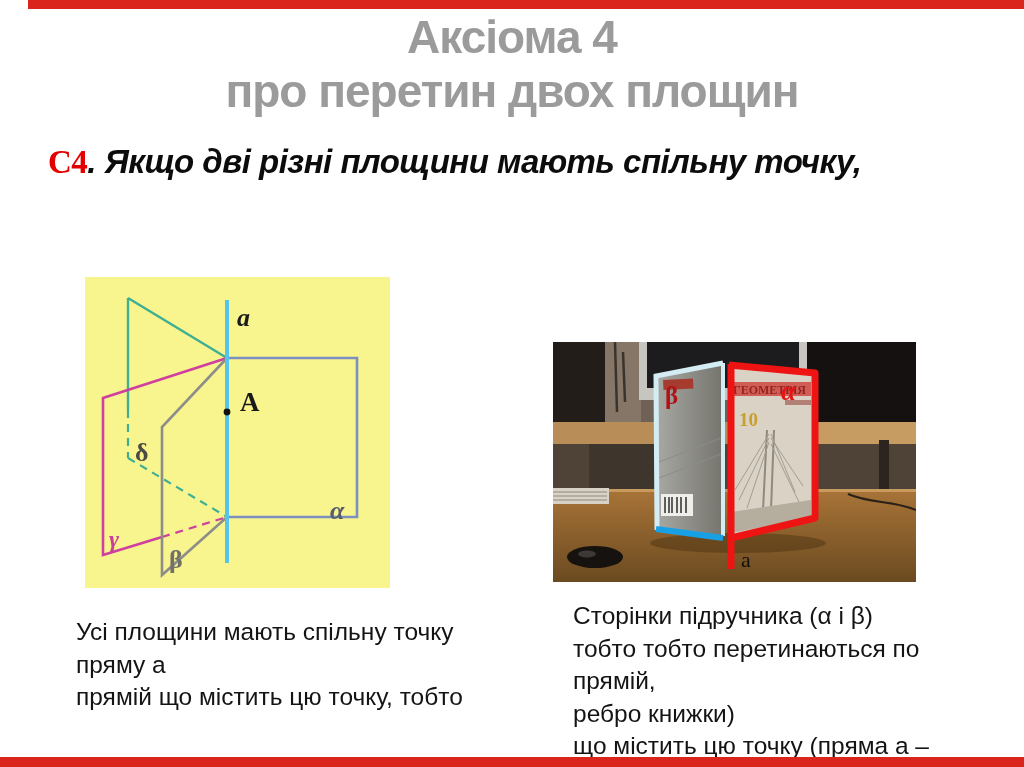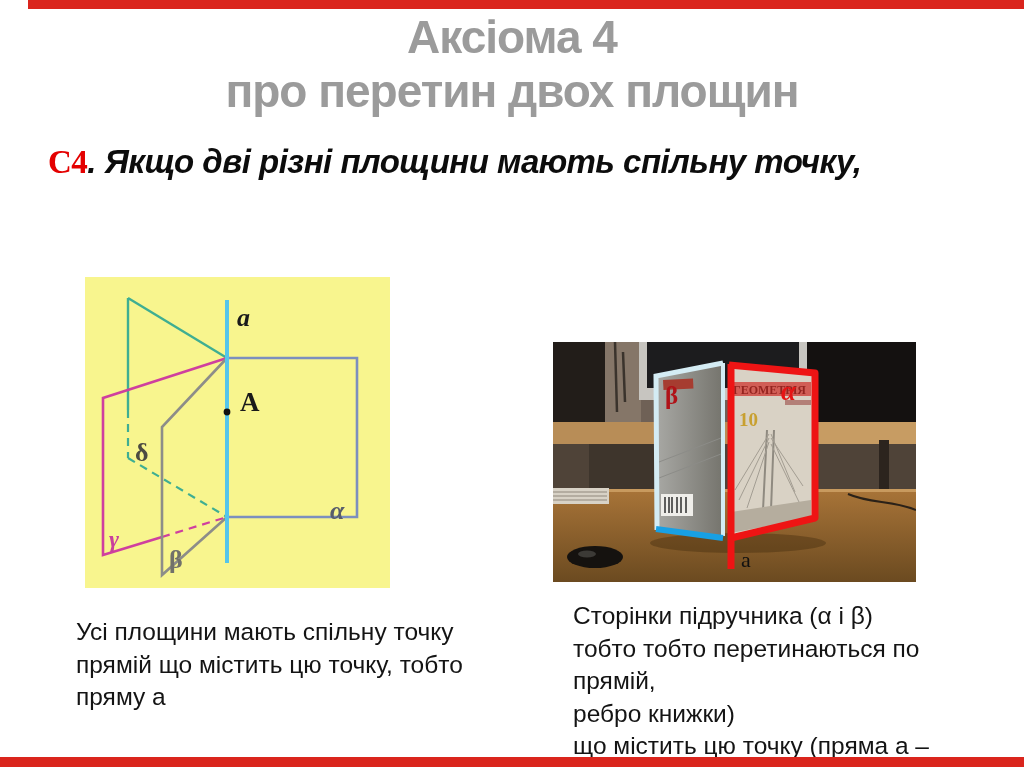--- a/index.html
+++ b/index.html
@@ -132,22 +132,22 @@
     <line x1="178" y1="22" x2="178" y2="227" stroke="#ee1414" stroke-width="7"></line>
 
     <text x="112" y="62" font-size="25" font-weight="bold" fill="#b01218">β</text>
     <text x="228" y="58" font-size="27" font-weight="bold" font-style="italic" fill="#e61414">α</text>
     <text x="188" y="225" font-size="22" fill="#111" font-family="Liberation Sans, sans-serif">а</text>
   </svg>
 </div>
 
 <div id="left-caption" class="abs caption">
   <div>Усі площини мають спільну точку</div>
+  <div>пряму а</div>
   <div>прямій що містить цю точку, тобто</div>
-  <div>пряму а</div>
 </div>
 
 <div id="right-caption" class="abs caption">
   <div>Сторінки підручника (α і β)</div>
   <div>тобто тобто перетинаються по прямій,</div>
   <div>ребро книжки)</div>
   <div>що містить цю точку (пряма а –</div>
 </div>
 
 <div id="bottom-bar" class="abs"></div>

